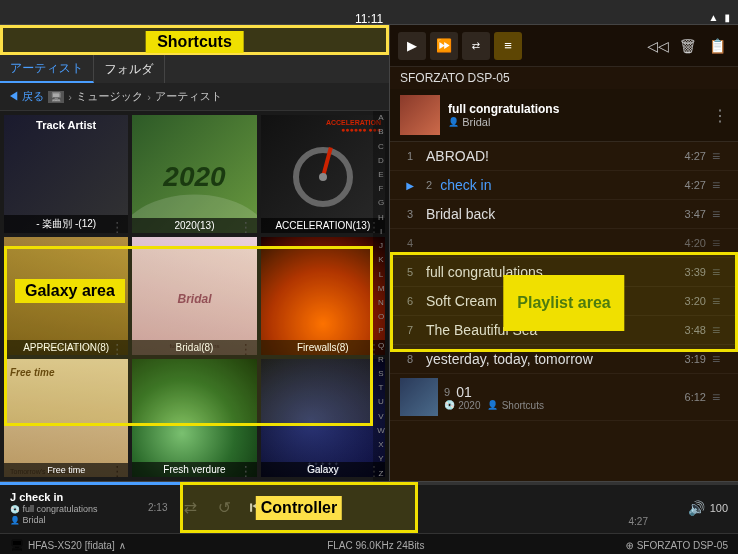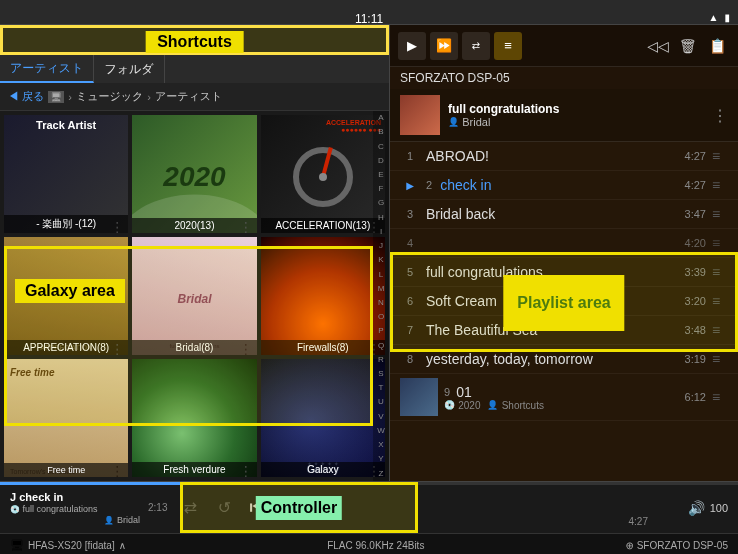--- a/index.html
+++ b/index.html
@@ -383,21 +383,20 @@
     }
     .ctrl-album-name {
       color: #aaa;
       font-size: 9px;
       white-space: nowrap;
       overflow: hidden;
     }
     .ctrl-artist-name {
       color: #aaa;
       font-size: 9px;
-      text-align: right;
     }
     .ctrl-buttons {
       display: flex;
       gap: 4px;
       align-items: center;
     }
     .ctrl-btn {
       width: 30px;
       height: 30px;
       background: none;
@@ -474,21 +473,21 @@
       position: absolute;
       top: 0; left: 180px; right: 320px; bottom: 0;
       pointer-events: none;
       z-index: 5;
     }
     .ctrl-annotation-label {
       position: absolute;
       top: 50%;
       left: 50%;
       transform: translate(-50%, -50%);
-      background: #86efac;
+      background: #fde047;
       color: #000;
       font-size: 16px;
       font-weight: bold;
       padding: 3px 5px;
       white-space: nowrap;
       text-align: right;
     }
 
     
     .shortcuts-annotation {

